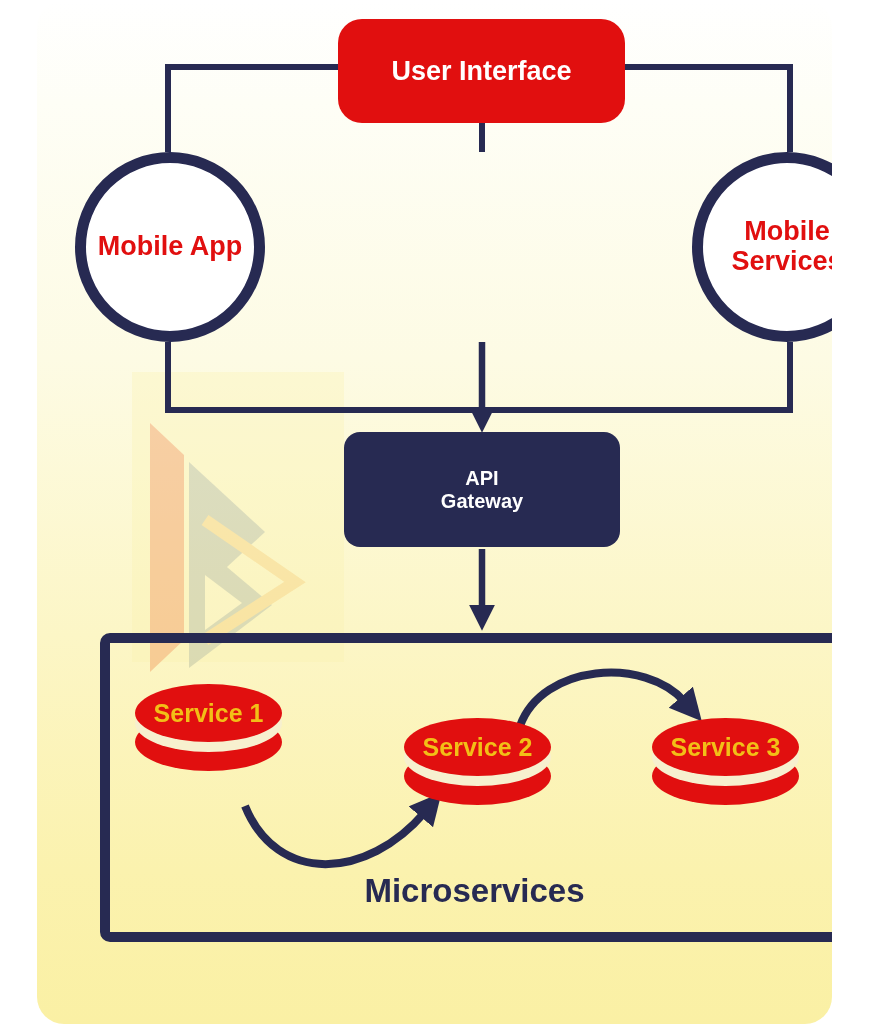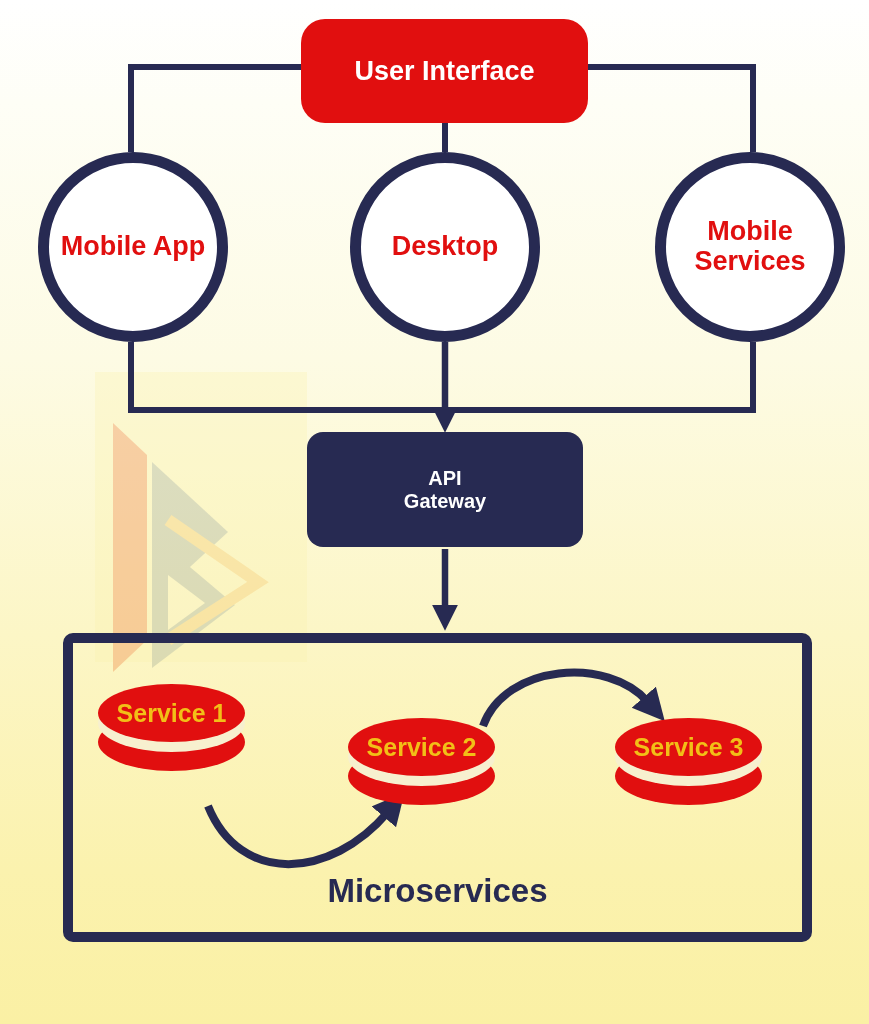--- a/index.html
+++ b/index.html
@@ -4,25 +4,26 @@
 <style>
   :root{
     --navy:#272a52;
     --red:#e10f0f;
     --gold:#f2bf17;
     --stripe:#f7f0cf;
   }
   html,body{margin:0;padding:0;background:#ffffff;}
   .canvas{
     position:relative;
-    width:869px;height:1024px;
+    width:795px;height:1024px;
     margin:0 auto;
     overflow:hidden;
     font-family:"Liberation Sans", sans-serif;
     background:linear-gradient(180deg,#ffffff 0%,#fefef6 10%,#fdfbe4 35%,#fcf6c6 62%,#fbf2ae 85%,#faf0a4 100%);
+    border-radius:27px;
   }
   svg.layer{position:absolute;left:0;top:0;z-index:1;}
   .node{position:absolute;z-index:2;box-sizing:border-box;display:flex;align-items:center;justify-content:center;text-align:center;}
   .ui-box{
     left:301px;top:19px;width:287px;height:104px;
     background:var(--red);border-radius:24px;
     color:#ffffff;font-size:27px;font-weight:700;
   }
   .client-circle{
     width:190px;height:190px;border-radius:50%;
@@ -56,21 +57,21 @@
   }
   .cyl-top{top:0;background:var(--red);z-index:3;}
   .cyl-stripe{top:10px;background:var(--stripe);z-index:2;}
   .cyl-bottom{top:29px;background:var(--red);z-index:1;}
   .cyl-label{
     position:absolute;left:0;top:0;width:100%;height:58px;z-index:4;
     display:flex;align-items:center;justify-content:center;
     color:var(--gold);font-size:25px;font-weight:700;
   }
   .cyl-1{left:98px;top:684px;}
-  .cyl-2{left:348px;top:718px;}
+  .cyl-2{left:367px;top:718px;}
   .cyl-3{left:615px;top:718px;text-align:center;}
 </style>
 </head>
 <body>
 
 <div class="canvas">
 
   <svg class="layer" width="869" height="1024" viewBox="0 0 869 1024">
     <defs>
       <marker id="arrow" markerWidth="5" markerHeight="5" refX="0.8" refY="2" orient="auto" markerUnits="strokeWidth">
@@ -102,23 +103,20 @@
     <path d="M483 726 C505 664, 608 656, 648 702" fill="none" stroke="#272a52" stroke-width="8" marker-end="url(#arrow)"></path>
   </svg>
 
   <div class="node ui-box">
     <span>User Interface</span>
   </div>
 
   <div class="node client-circle circle-1">
     <span class="circle-label">Mobile App</span>
   </div>
-  <div class="node client-circle circle-2">
-    <span class="circle-label">Desktop</span>
-  </div>
   <div class="node client-circle circle-3">
     <span class="circle-label">Mobile Services</span>
   </div>
 
   <div class="node api-box">
     <span>API</span>
     <span>Gateway</span>
   </div>
 
   <div class="node micro-box"></div>

